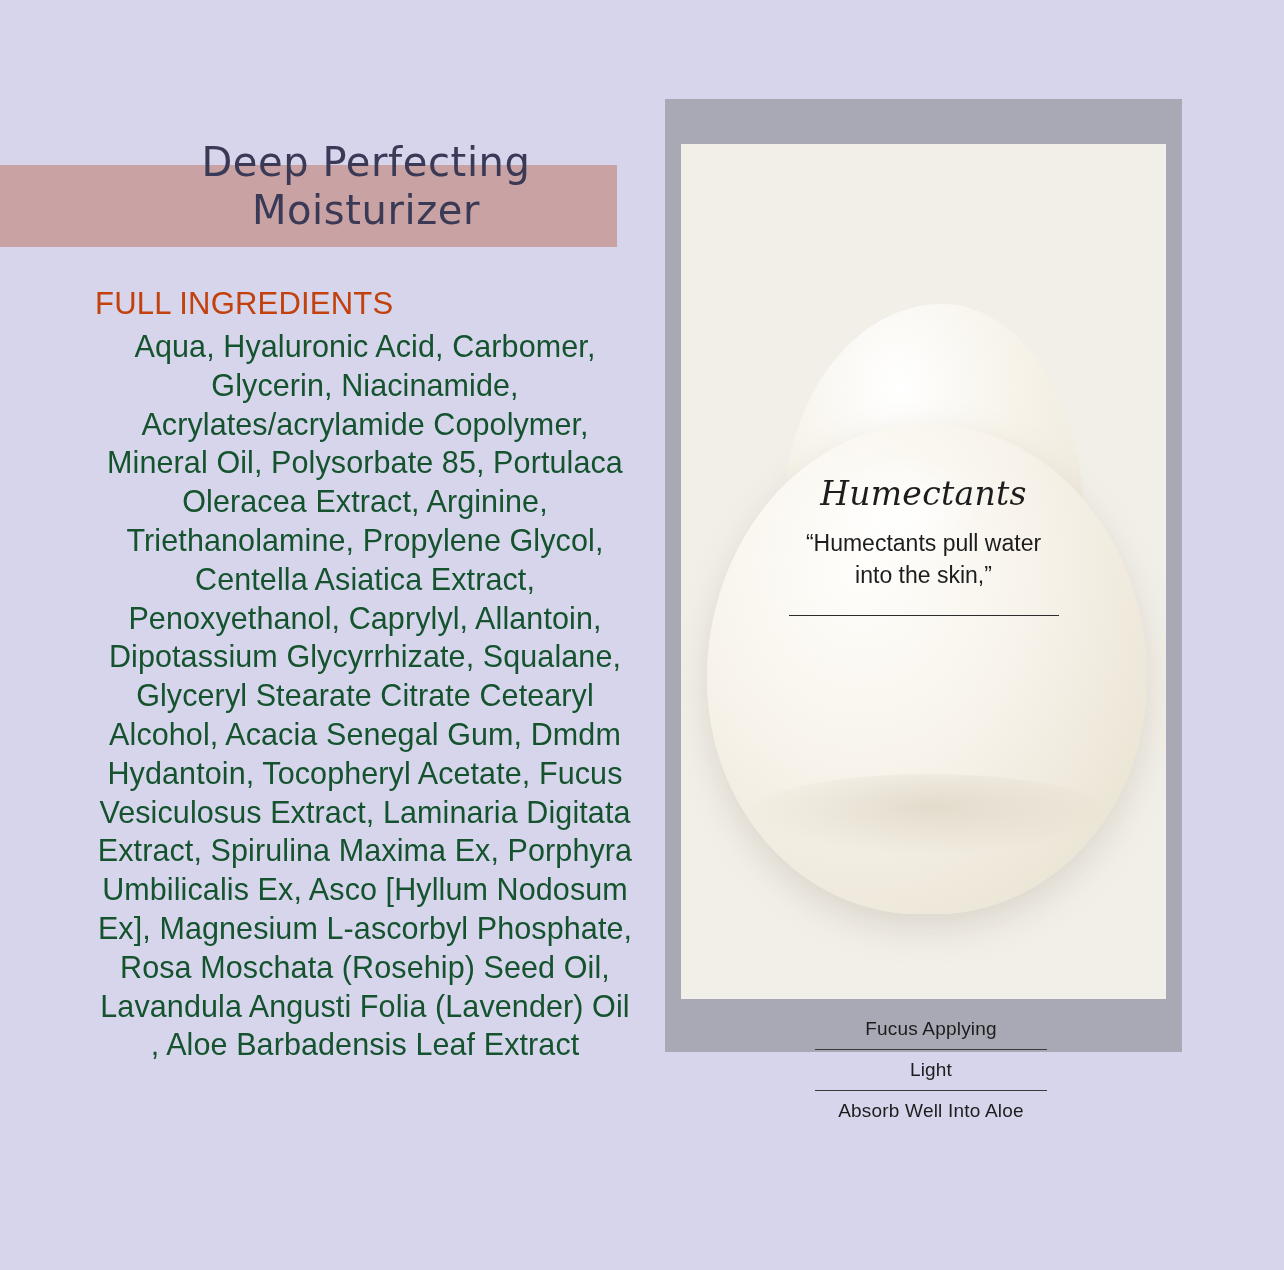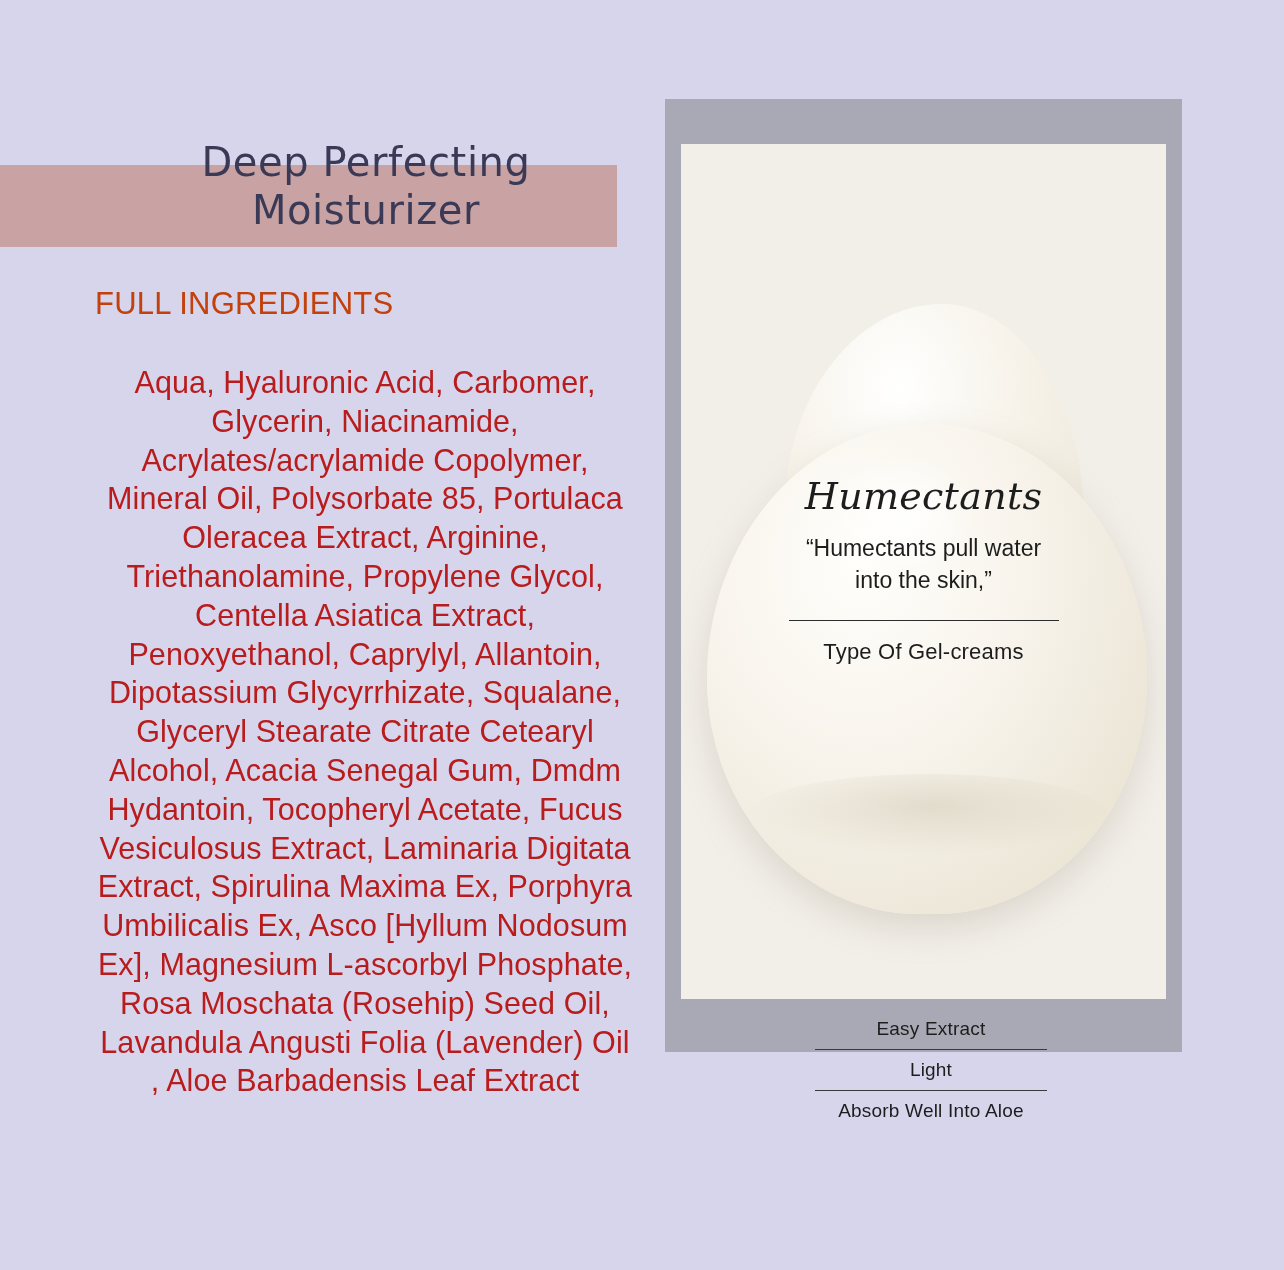--- a/index.html
+++ b/index.html
@@ -57,23 +57,22 @@
     color: #c2410c;
   }
 
   .ingredients-body {
     position: absolute;
     left: 95px;
     top: 327px;
     width: 540px;
     font-size: 30.5px;
     line-height: 38.8px;
-    color: #b91c1c;
+    color: #14532d;
     letter-spacing: 0.1px;
-    margin-top: 36px;
   }
 
   
   .card {
     position: absolute;
     left: 665px;
     top: 99px;
     width: 517px;
     height: 953px;
     background: #a9a9b5;
@@ -140,21 +139,21 @@
     position: absolute;
     left: 0;
     top: 330px;
     width: 485px;
     text-align: center;
     color: #1d1d1d;
   }
   .humectants {
     font-family: "DejaVu Serif", serif;
     font-style: italic;
-    font-size: 38px;
+    font-size: 33px;
     letter-spacing: 0.3px;
     margin: 0 0 14px 0;
   }
   .quote {
     font-size: 23px;
     line-height: 32px;
     margin: 0 auto;
     width: 330px;
     white-space: pre-line;
   }
@@ -206,22 +205,21 @@
         <div class="blob-hi"></div>
       </div>
       <div class="blob-sh"></div>
     </div>
 
     <div class="overlay-text">
       <div class="humectants">Humectants</div>
       <div class="quote">“Humectants pull water
 into the skin,”</div>
       <div class="rule"></div>
-      <div class="gel-type">Type Of Gel-creams</div>
     </div>
   </div>
 
   <div class="attr-list">
-    <div class="attr-item">Easy Extract</div>
+    <div class="attr-item">Fucus Applying</div>
     <div class="attr-item">Light</div>
     <div class="attr-item">Absorb Well Into Aloe</div>
   </div>
 </div>
 
 </body></html>

